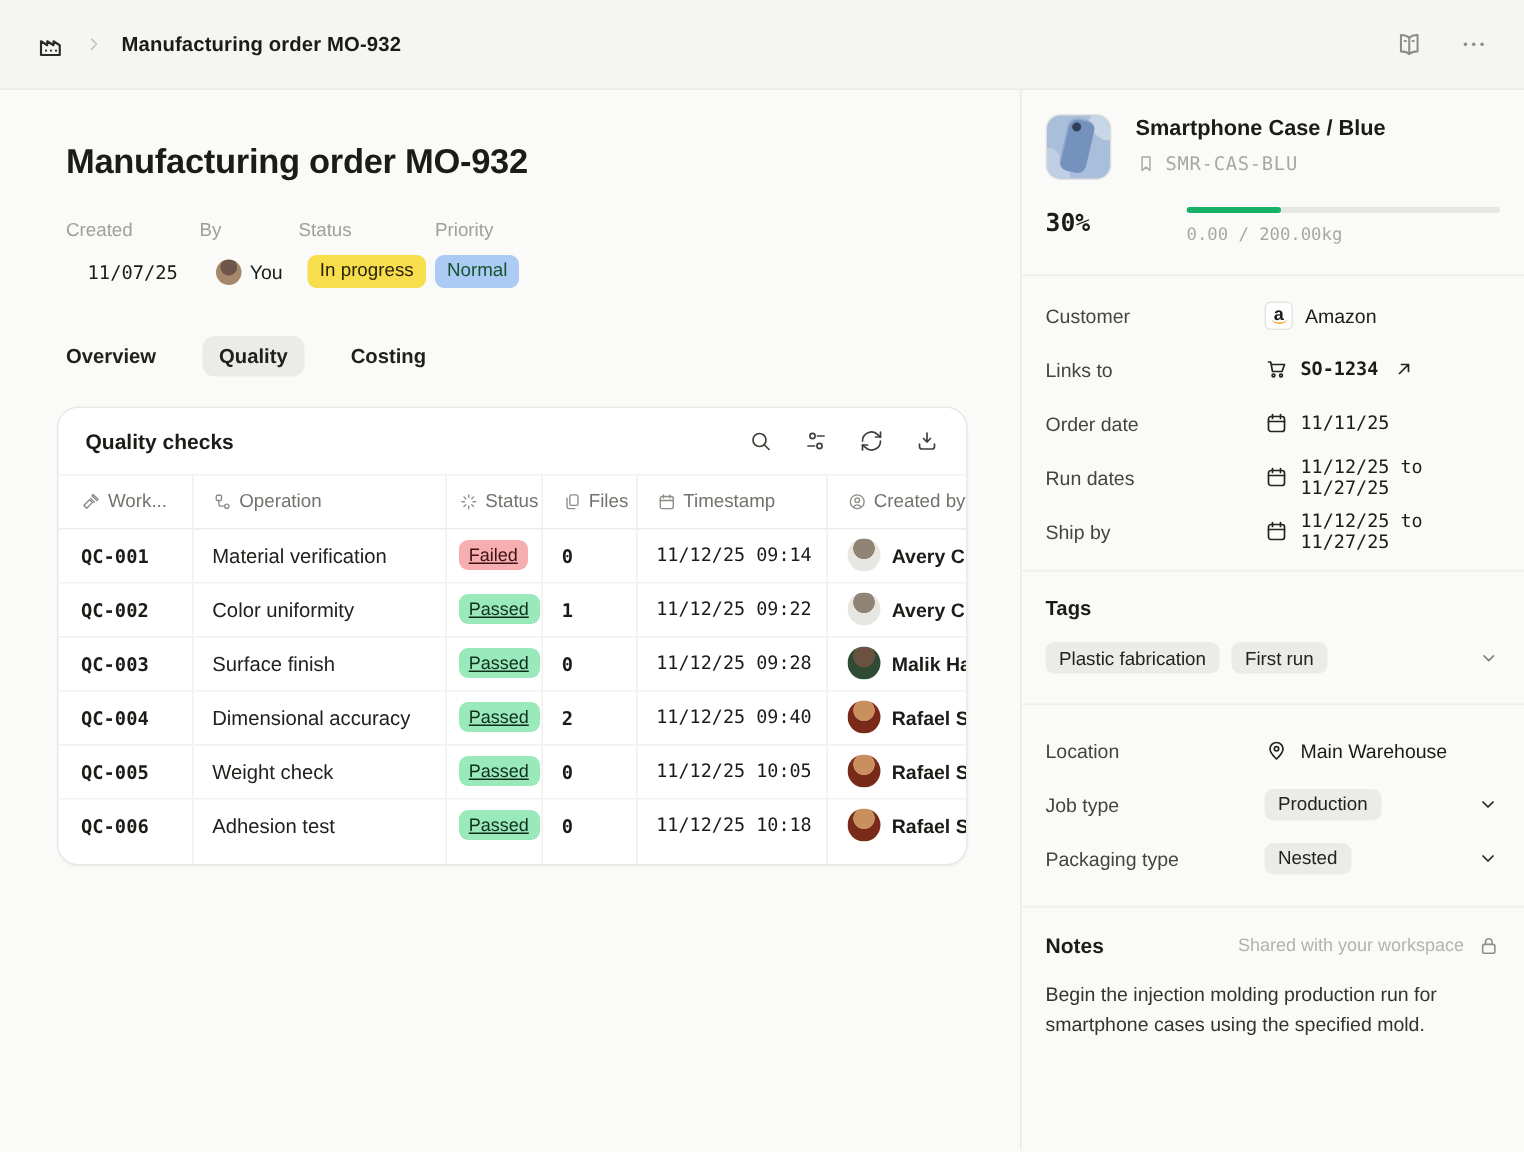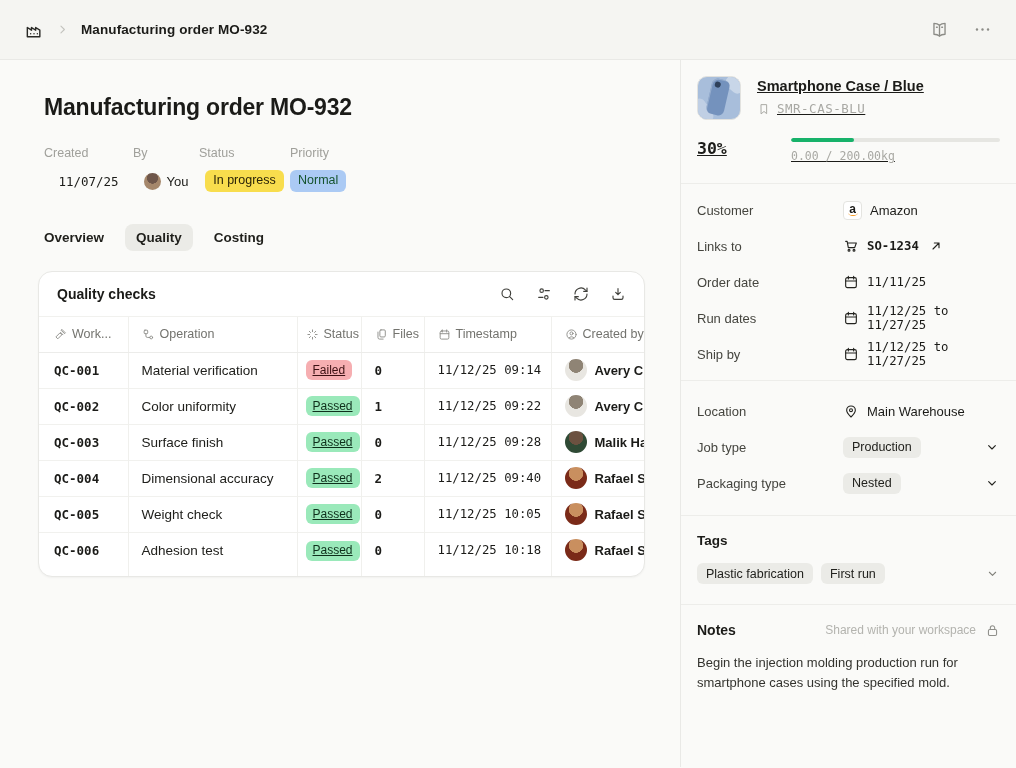--- a/index.html
+++ b/index.html
@@ -39,21 +39,21 @@
   .avatar { width:22px; height:22px; border-radius:50%; flex:none; background:#ccc; }
   .avatar.sm { width:17px; height:17px; margin-right:6px; }
   .badge { display:inline-flex; align-items:center; border-radius:6px; padding:3px 8px;
            font-size:12.5px; font-weight:500; line-height:1.25; white-space:nowrap; }
   .badge-yellow { background:#f8dd4d; color:#2a2408; }
   .badge-blue   { background:#abcaf4; color:#14532d; }
   .badge-red    { background:#f6aeb1; color:#3d1113; }
   .badge-green  { background:#9ae9ba; color:#0e2f1b; }
 
   
-  .tabs { display:flex; align-items:flex-start; gap:21px; margin-top:32px; }
+  .tabs { display:flex; align-items:flex-start; gap:31px; margin-top:32px; }
   .tab { font-size:13.5px; font-weight:600; color:#1f1f1b; cursor:pointer; padding:6px 0; }
   .tab.active { background:#ebebe7; border-radius:8px; padding:6px 11px; }
 
   
   .card {
     margin:20px 0 0 -6px; width:607px; background:#fff;
     border:1px solid #e8e8e5; border-radius:14px;
     box-shadow:0 1px 2px rgba(20,20,15,.04); overflow:hidden;
   }
   .card-head { height:45px; display:flex; align-items:center; padding:0 18px;
@@ -80,21 +80,21 @@
   th.col-status { padding-left:8px; }
   .c-files { font-family:"DejaVu Sans Mono", monospace; font-size:12.5px; font-weight:700; }
   .c-ts { font-family:"DejaVu Sans Mono", monospace; font-size:12.3px; font-weight:500; white-space:nowrap; }
   .c-by { display:flex; align-items:center; gap:8px; overflow:hidden; white-space:nowrap; }
   .by-name { font-size:13px; font-weight:600; }
   tfoot td { height:8px; }
   .badge.table-badge { padding:2.5px 7px; font-size:12px;text-decoration:underline; }
 
   
   .sp-section { border-top:1px solid #ededea; }
-  .sp-section:first-child { border-top:none;text-decoration:underline; }
+  .sp-section:first-child { border-top:none; }
   .product { padding:16px 16px 20px; }
   .product-top { display:flex; }
   .thumb { width:44px; height:44px; border:1px solid #e2e2df; border-radius:10px;
            background:#a8bedb; position:relative; overflow:hidden; flex:none; cursor:pointer; }
   .thumb .case-main { position:absolute; width:18px; height:36px; background:#7492bd;
            border-radius:6px; left:11px; top:2px; transform:rotate(13deg);
            box-shadow:inset 1px 1px 0 rgba(255,255,255,.25); }
   .thumb .case-main::after { content:""; position:absolute; width:6px; height:6px;
            border-radius:50%; background:#2e405a; left:3px; top:3px; }
   .thumb .case-b { position:absolute; width:18px; height:26px; background:#c0cfe4;
@@ -522,70 +522,70 @@
               <svg viewBox="0 0 24 24" fill="none" stroke="currentColor" stroke-width="1.7" stroke-linecap="round" stroke-linejoin="round">
                 <rect x="4" y="5.5" width="16" height="15" rx="2.5"></rect>
                 <path d="M8 3.5v4M16 3.5v4M4 10.5h16"></path>
               </svg>
             </span>
         <span class="f-text mono">11/12/25 to 11/27/25</span>
       </div>
     </div>
   </div>
 
-  <div class="sp-section fields f2">
-    <div class="field">
-      <div class="f-label">Location</div>
-      <div class="f-value">
-        <span class="icon">
-              <svg viewBox="0 0 24 24" fill="none" stroke="currentColor" stroke-width="1.7" stroke-linecap="round" stroke-linejoin="round">
-                <path d="M12 21c-4-3.8-6.5-7-6.5-10a6.5 6.5 0 0 1 13 0c0 3-2.5 6.2-6.5 10z"></path>
-                <circle cx="12" cy="10.8" r="2.2"></circle>
-              </svg>
-            </span>
-        <span class="f-text">Main Warehouse</span>
-      </div>
-    </div>
-    <div class="field">
-      <div class="f-label">Job type</div>
-      <div class="f-value">
-        <span class="pill">Production</span>
-        <span class="icon chev-down">
-              <svg viewBox="0 0 24 24" fill="none" stroke="currentColor" stroke-width="1.7" stroke-linecap="round" stroke-linejoin="round">
-                <path d="m7 10 5 5 5-5"></path>
-              </svg>
-            </span>
-      </div>
-    </div>
-    <div class="field">
-      <div class="f-label">Packaging type</div>
-      <div class="f-value">
-        <span class="pill">Nested</span>
-        <span class="icon chev-down">
-              <svg viewBox="0 0 24 24" fill="none" stroke="currentColor" stroke-width="1.7" stroke-linecap="round" stroke-linejoin="round">
-                <path d="m7 10 5 5 5-5"></path>
-              </svg>
-            </span>
-      </div>
-    </div>
-  </div>
-
   <div class="sp-section tags">
     <div class="tags-title">Tags</div>
     <div class="tags-row">
       <span class="pill">Plastic fabrication</span>
       <span class="pill">First run</span>
       <span class="icon chev-down">
             <svg viewBox="0 0 24 24" fill="none" stroke="currentColor" stroke-width="1.7" stroke-linecap="round" stroke-linejoin="round">
               <path d="m7 10 5 5 5-5"></path>
             </svg>
           </span>
     </div>
   </div>
 
+  <div class="sp-section fields f2">
+    <div class="field">
+      <div class="f-label">Location</div>
+      <div class="f-value">
+        <span class="icon">
+              <svg viewBox="0 0 24 24" fill="none" stroke="currentColor" stroke-width="1.7" stroke-linecap="round" stroke-linejoin="round">
+                <path d="M12 21c-4-3.8-6.5-7-6.5-10a6.5 6.5 0 0 1 13 0c0 3-2.5 6.2-6.5 10z"></path>
+                <circle cx="12" cy="10.8" r="2.2"></circle>
+              </svg>
+            </span>
+        <span class="f-text">Main Warehouse</span>
+      </div>
+    </div>
+    <div class="field">
+      <div class="f-label">Job type</div>
+      <div class="f-value">
+        <span class="pill">Production</span>
+        <span class="icon chev-down">
+              <svg viewBox="0 0 24 24" fill="none" stroke="currentColor" stroke-width="1.7" stroke-linecap="round" stroke-linejoin="round">
+                <path d="m7 10 5 5 5-5"></path>
+              </svg>
+            </span>
+      </div>
+    </div>
+    <div class="field">
+      <div class="f-label">Packaging type</div>
+      <div class="f-value">
+        <span class="pill">Nested</span>
+        <span class="icon chev-down">
+              <svg viewBox="0 0 24 24" fill="none" stroke="currentColor" stroke-width="1.7" stroke-linecap="round" stroke-linejoin="round">
+                <path d="m7 10 5 5 5-5"></path>
+              </svg>
+            </span>
+      </div>
+    </div>
+  </div>
+
   <div class="sp-section notes">
     <div class="notes-head">
       <span class="notes-title">Notes</span>
       <span class="notes-right">
         <span class="notes-shared">Shared with your workspace</span>
         <span class="icon">
               <svg viewBox="0 0 24 24" fill="none" stroke="currentColor" stroke-width="1.7" stroke-linecap="round" stroke-linejoin="round">
                 <rect x="5.5" y="10.5" width="13" height="9.5" rx="2"></rect>
                 <path d="M8.5 10.5V8a3.5 3.5 0 0 1 7 0v2.5"></path>
               </svg>

